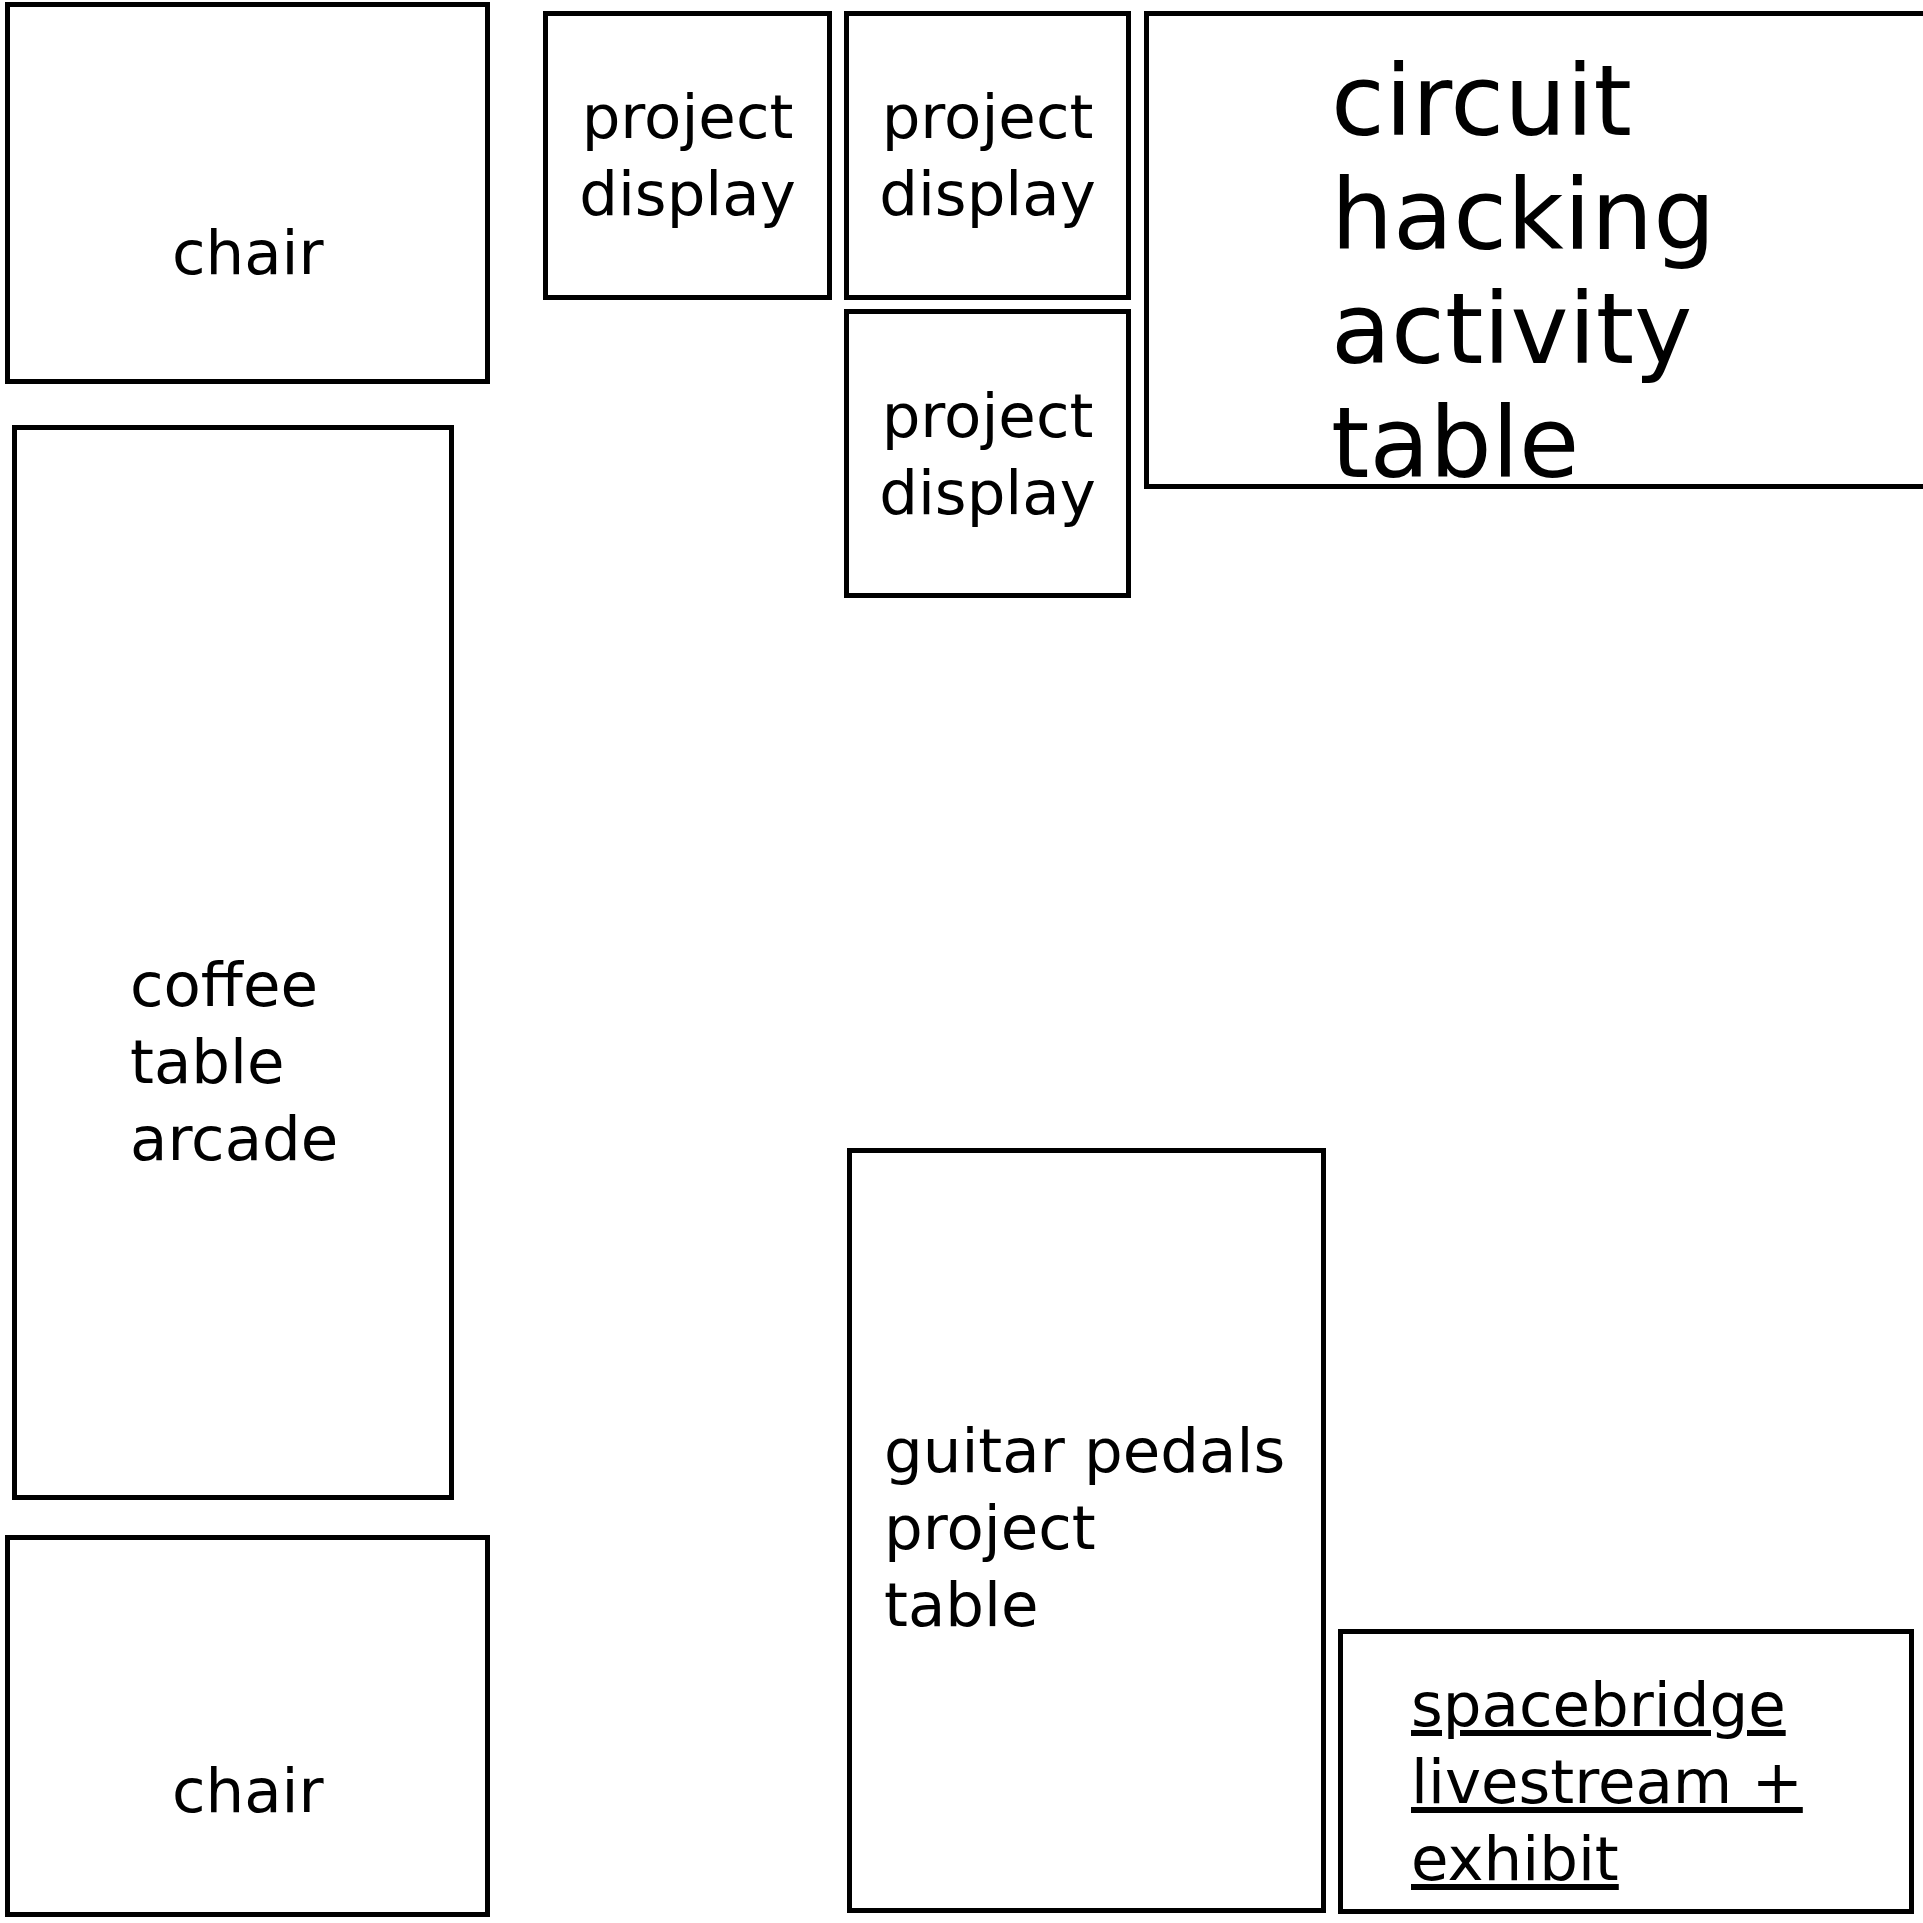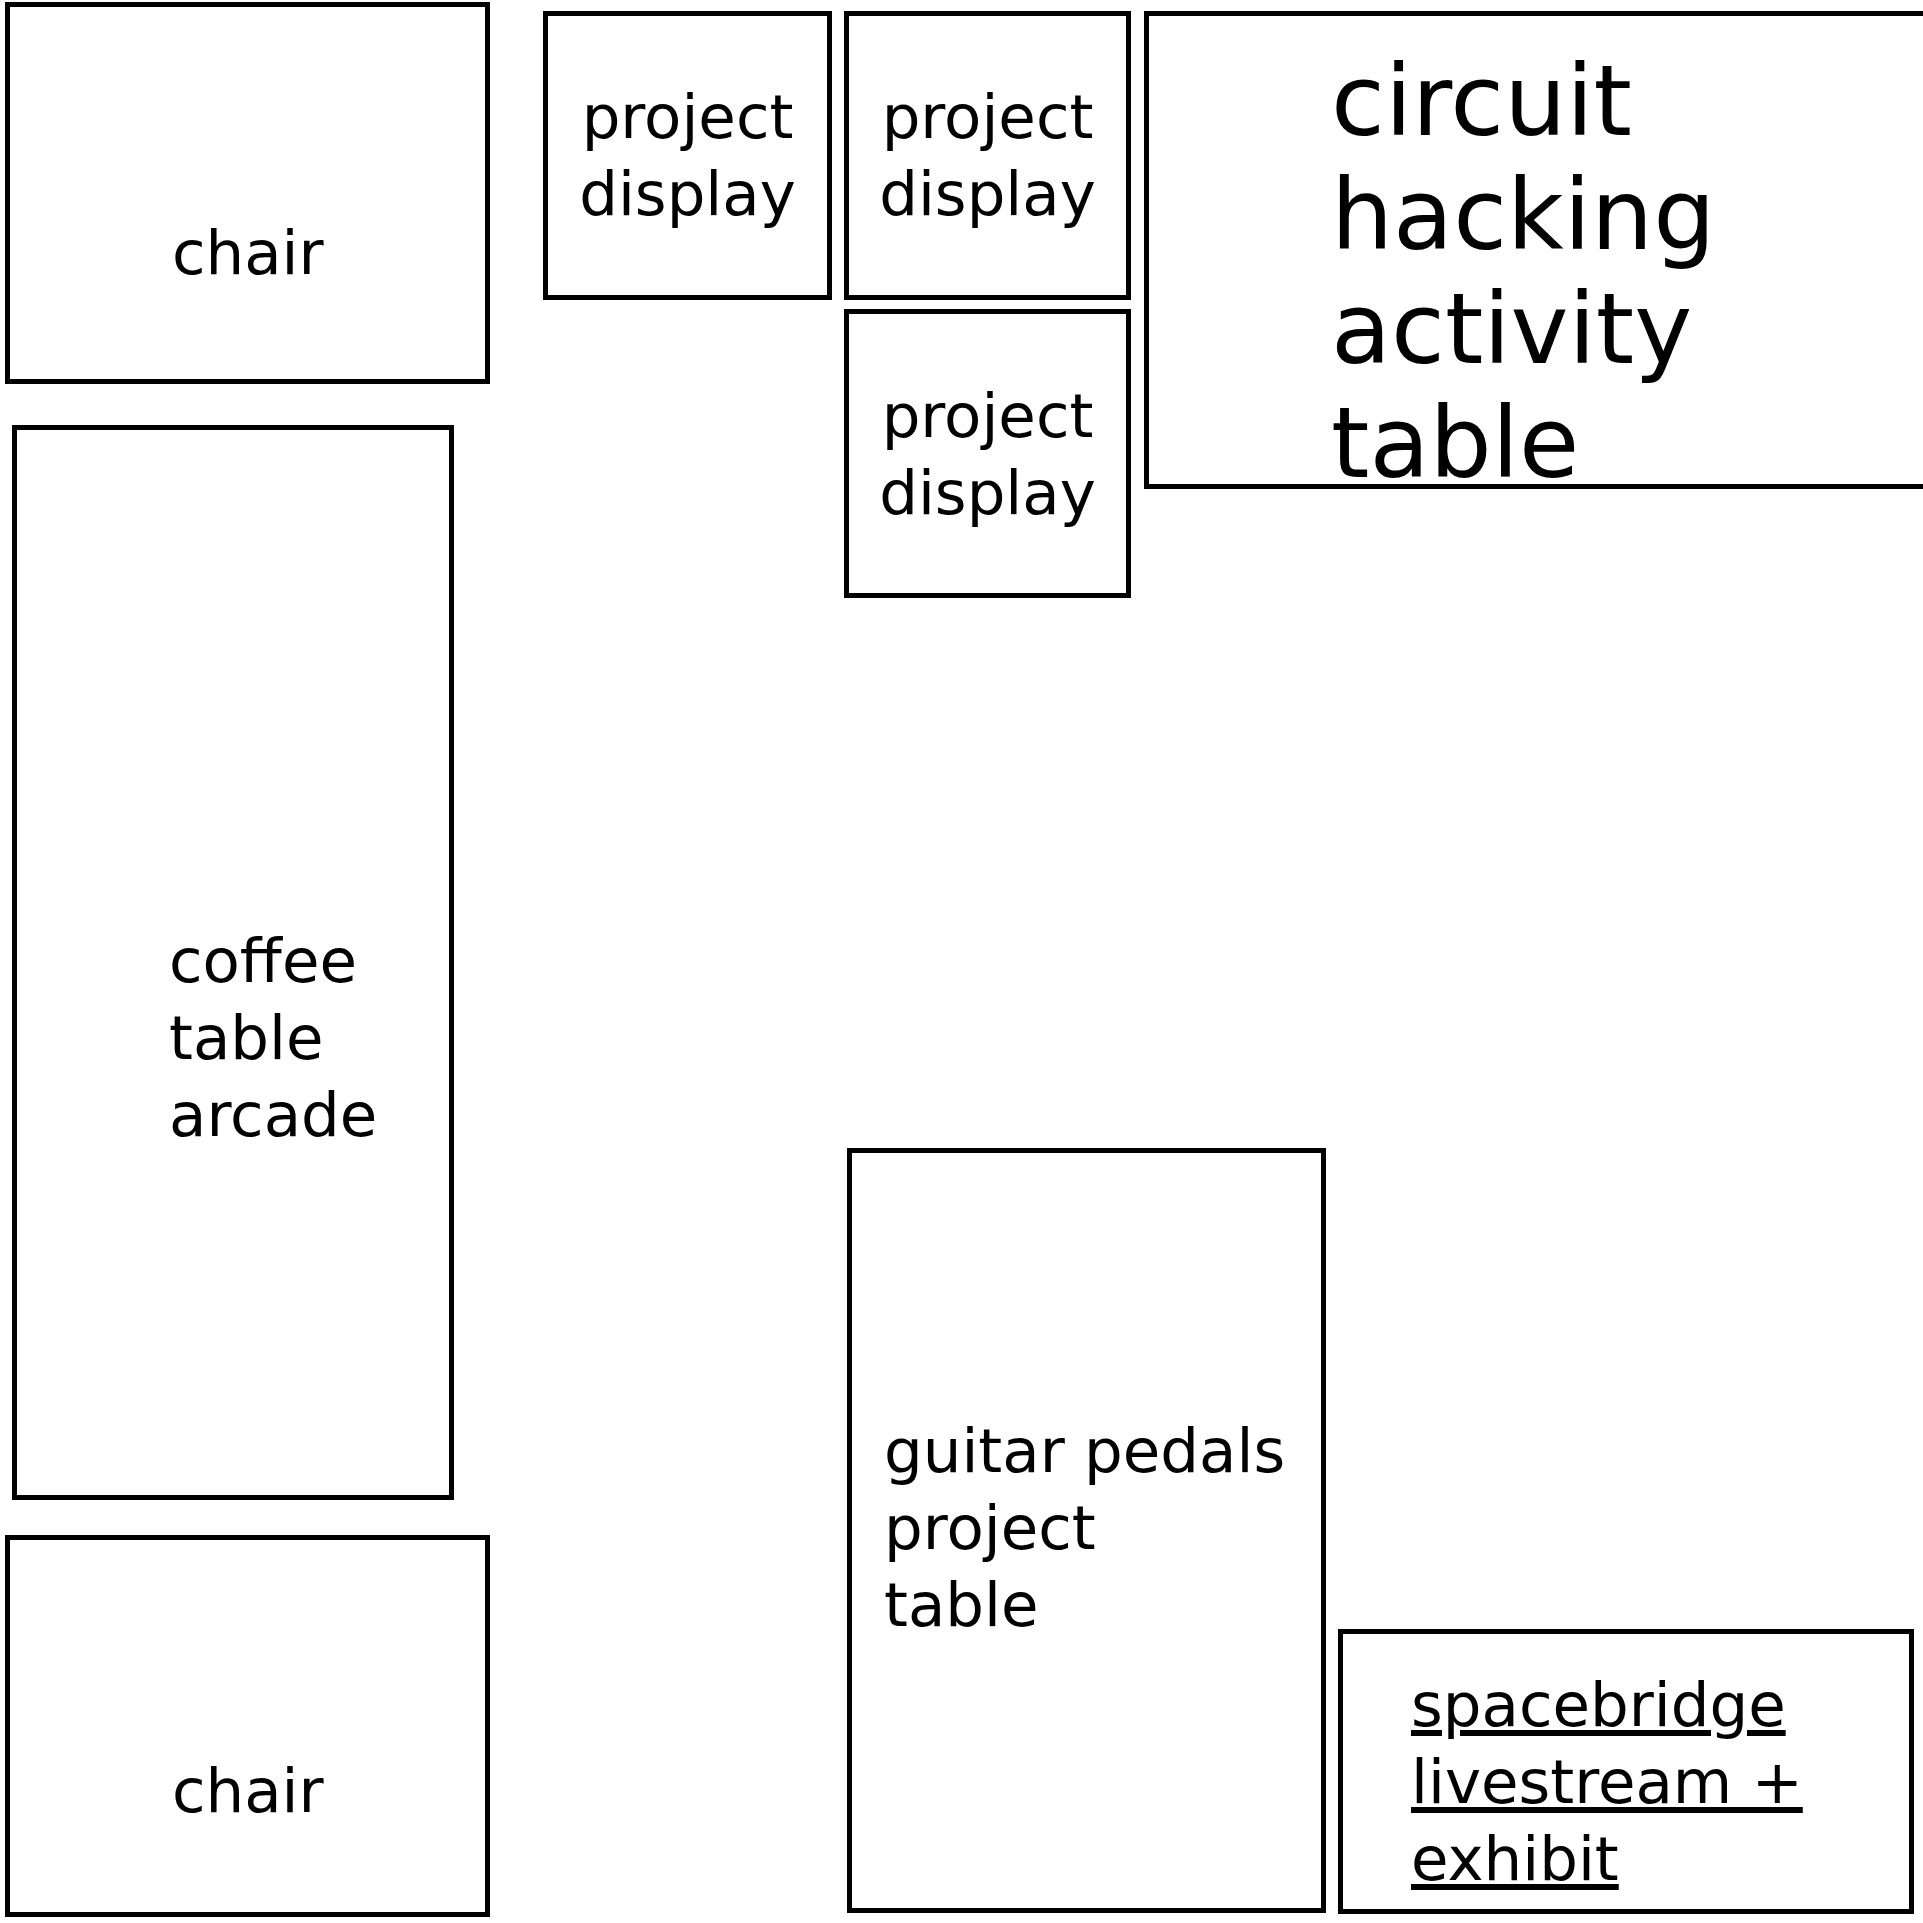--- a/index.html
+++ b/index.html
@@ -26,21 +26,21 @@
     font-size: 61px;
     line-height: 77px;
     white-space: pre-line;
     color: #000000;
   }
   
   .box-chair-top    { left: 5.3px;    top: 2.3px;    width: 485px;  height: 382px; }
   .box-chair-top .label    { position: absolute; left: 0; right: 0; top: 207px; text-align: center; }
 
   .box-coffee       { left: 12px;   top: 425px;  width: 442px;  height: 1075px; }
-  .box-coffee .label       { position: absolute; left: 113px; top: 492px; margin-left: 39px; }
+  .box-coffee .label       { position: absolute; left: 113px; top: 516px; }
 
   .box-chair-bottom { left: 5.3px;    top: 1535px; width: 485px;  height: 382px; }
   .box-chair-bottom .label { position: absolute; left: 0; right: 0; top: 212px; text-align: center; }
 
   
   .box-pd1 { left: 543px;  top: 10.5px;  width: 289px; height: 289px; }
   .box-pd2 { left: 844px; top: 10.5px;  width: 287px; height: 289px; }
   .box-pd3 { left: 844px; top: 309px; width: 287px; height: 289px; }
   .box-pd1, .box-pd2, .box-pd3 {
     display: flex;

